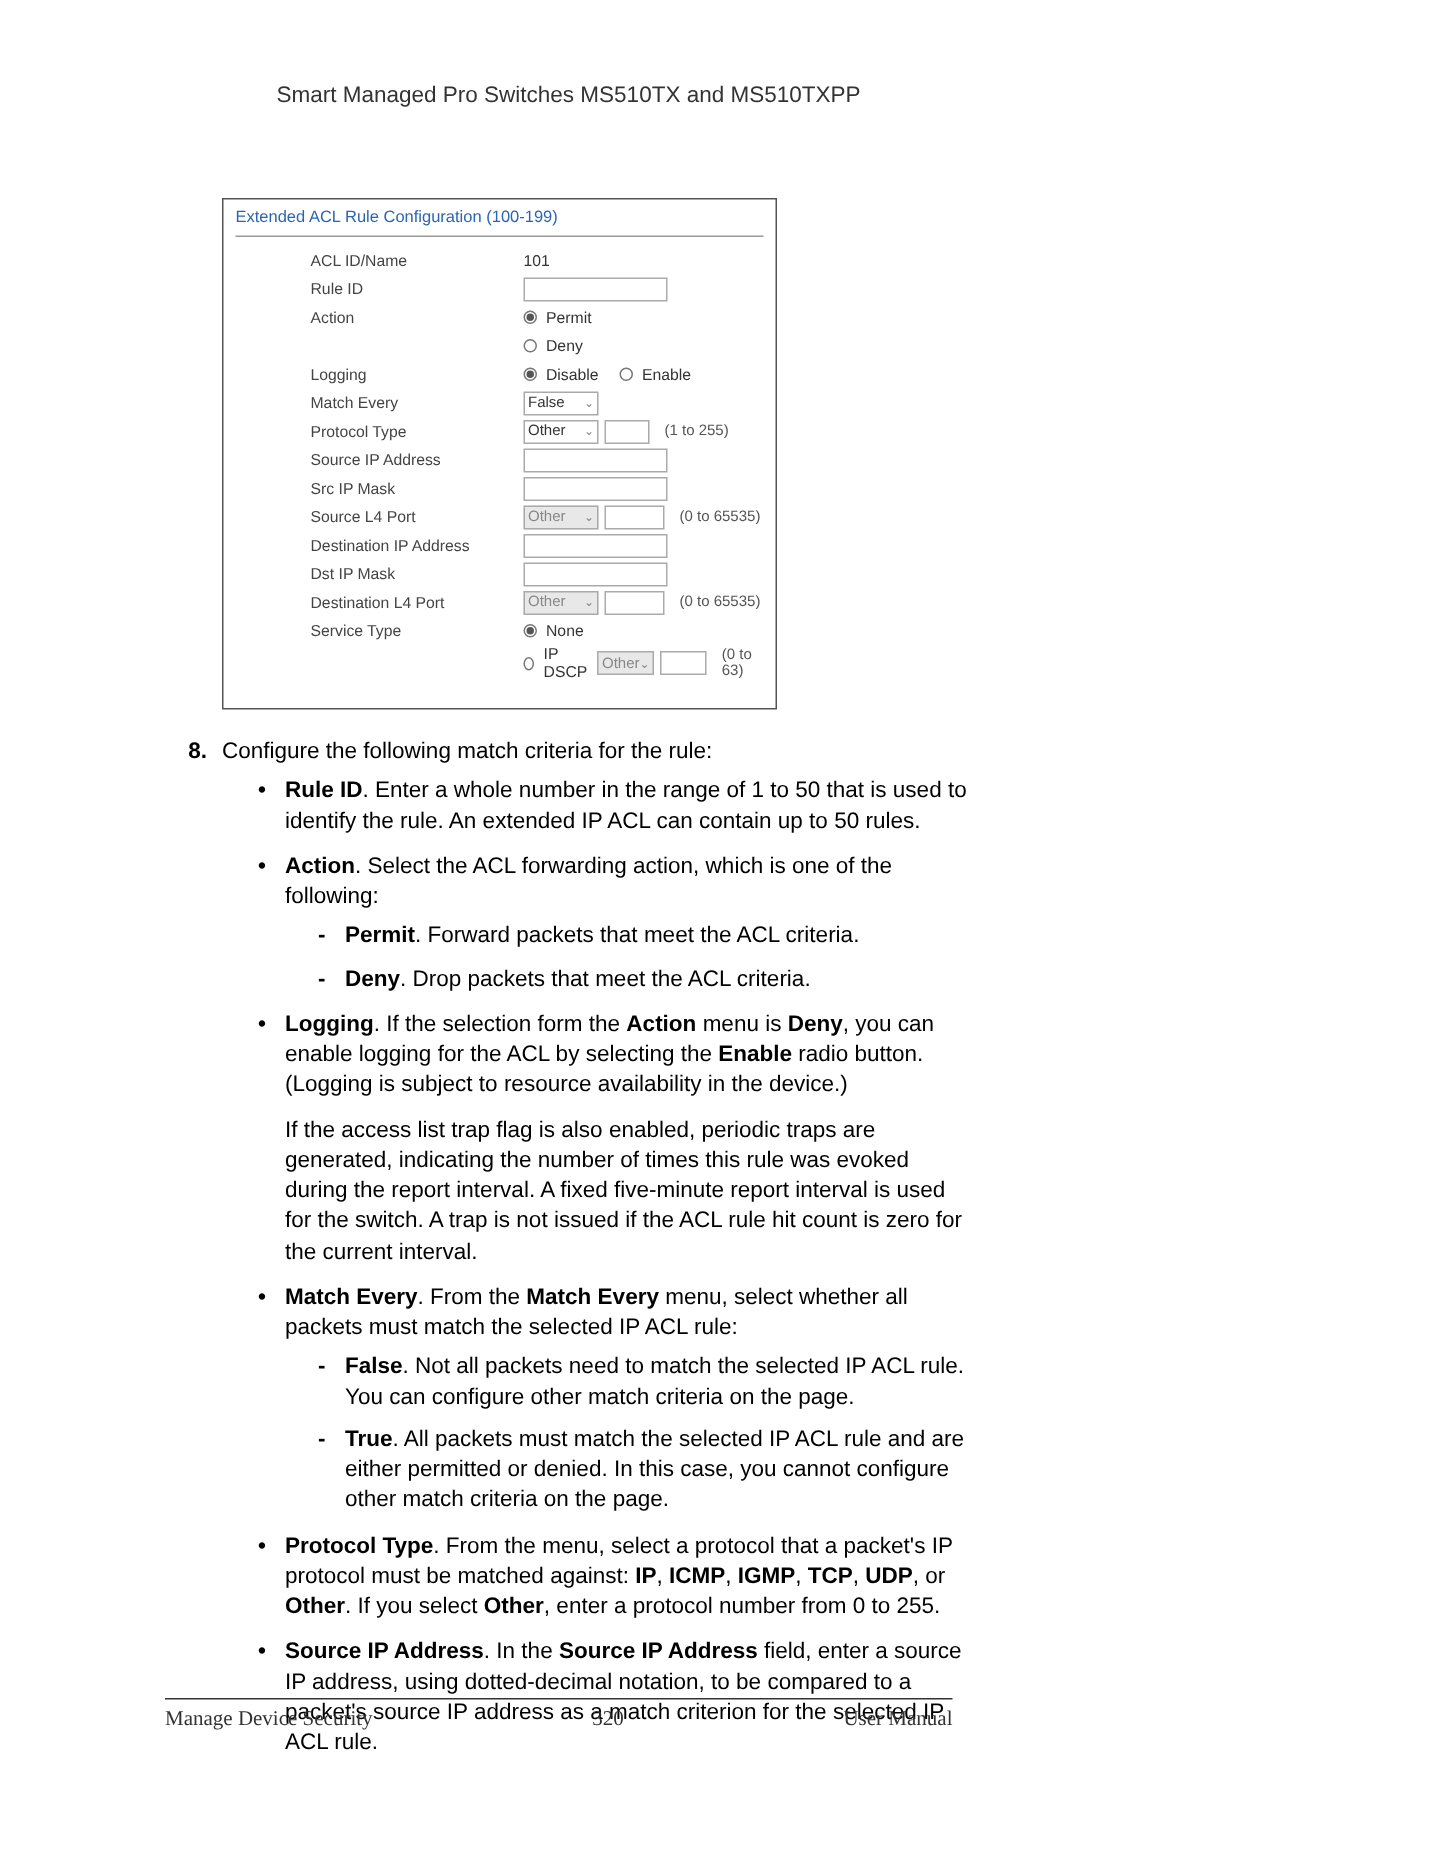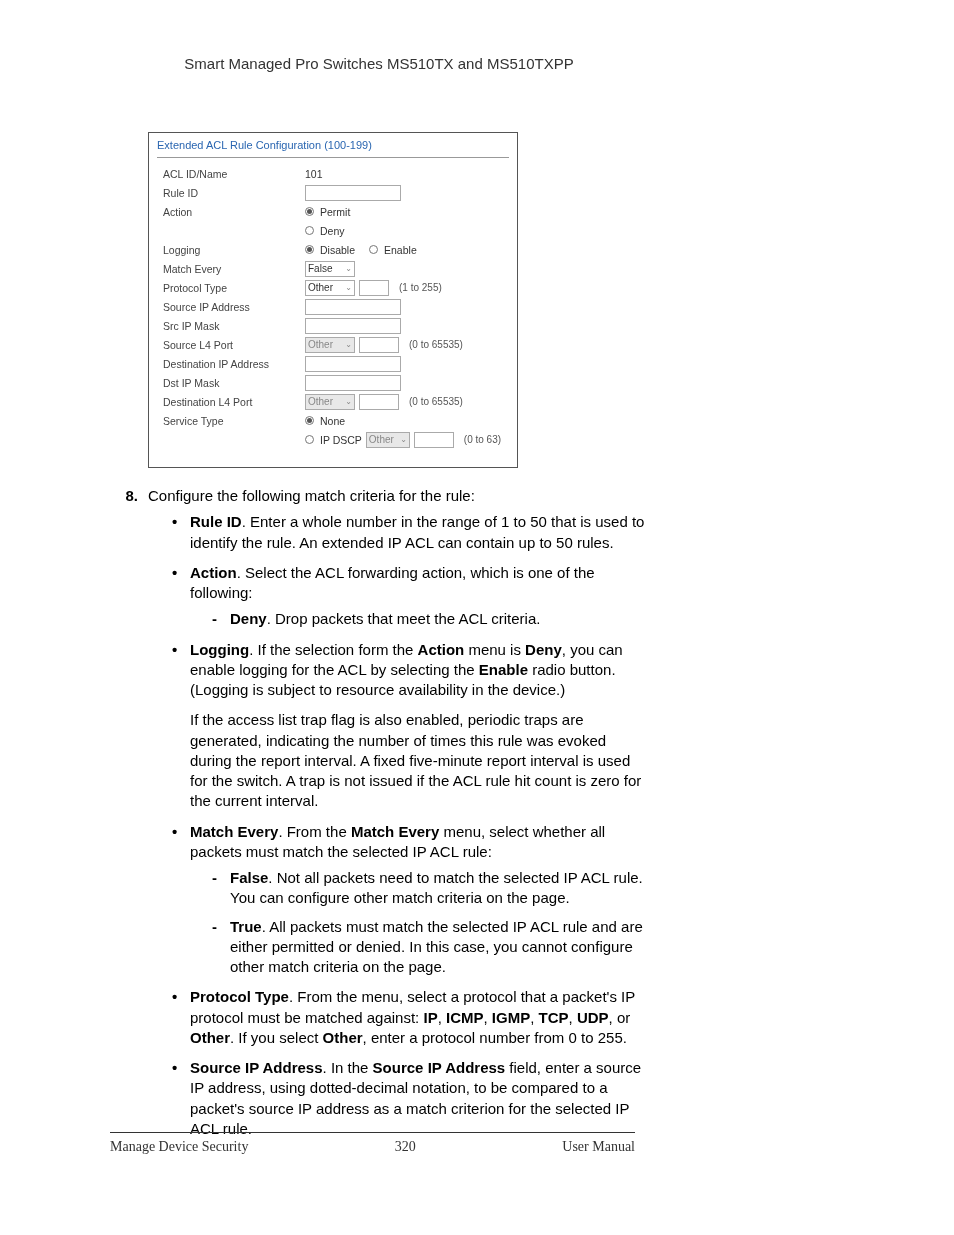--- a/index.html
+++ b/index.html
@@ -6,21 +6,21 @@
   html, body { width: 954px; height: 1235px; background: #fff; font-family: Arial, Helvetica, sans-serif; color: #000; }
   .page { width: 758px; height: 1235px; position: relative; padding: 55px 110px 0 110px; }
   .header-title { text-align: center; font-size: 15px; color: #333; margin-bottom: 60px; }
   .screenshot-box {
     width: 370px; margin: 0 0 18px 38px; border: 1px solid #555; padding: 6px 8px 18px 8px;
     font-size: 10.5px; color: #333; background: #fff;
   }
   .ss-title { color: #2a66b1; font-size: 11px; margin-bottom: 6px; }
   .ss-hr { border: none; border-top: 1px solid #999; margin-bottom: 6px; }
   .ss-row { display: flex; align-items: center; min-height: 19px; }
-  .ss-label { flex: 0 0 148px; padding-left: 6px; color: #444; }
+  .ss-label { flex: 0 0 148px; padding-left: 6px; color: #444; margin-left: 44px; }
   .ss-ctrl { flex: 1; display: flex; align-items: center; gap: 4px; }
   .ss-input { border: 1px solid #aaa; height: 16px; width: 96px; background: #fff; }
   .ss-select { border: 1px solid #aaa; height: 16px; width: 50px; font-size: 10px; padding-left: 2px; display: inline-flex; align-items: center; justify-content: space-between; background: #fff; }
   .ss-select.disabled { background: #e8e8e8; color: #888; }
   .ss-select .chev { font-size: 8px; padding-right: 2px; color: #888; }
   .ss-radio { width: 9px; height: 9px; border: 1px solid #777; border-radius: 50%; display: inline-flex; align-items: center; justify-content: center; margin-right: 2px; }
   .ss-radio.selected::after { content: ""; width: 5px; height: 5px; background: #555; border-radius: 50%; display: block; }
   .ss-hint { color: #555; font-size: 10px; margin-left: 6px; }
   .ss-val { color: #333; }
 
@@ -180,20 +180,21 @@
       <div class="step-num">8.</div>
       <div class="step-text">Configure the following match criteria for the rule:</div>
     </div>
     <ul class="lvl1">
       <li>
         <b>Rule ID</b><span>. Enter a whole number in the range of 1 to 50 that is used to identify the rule. An extended IP ACL can contain up to 50 rules.</span>
       </li>
       <li>
         <b>Action</b><span>. Select the ACL forwarding action, which is one of the following:</span>
         <ul class="lvl2">
+          <li><b>Permit</b><span>. Forward packets that meet the ACL criteria.</span></li>
           <li><b>Deny</b><span>. Drop packets that meet the ACL criteria.</span></li>
         </ul>
       </li>
       <li>
         <b>Logging</b><span>. If the selection form the </span><b>Action</b><span> menu is </span><b>Deny</b><span>, you can enable logging for the ACL by selecting the </span><b>Enable</b><span> radio button. (Logging is subject to resource availability in the device.)</span>
         <div class="para">If the access list trap flag is also enabled, periodic traps are generated, indicating the number of times this rule was evoked during the report interval. A fixed five-minute report interval is used for the switch. A trap is not issued if the ACL rule hit count is zero for the current interval.</div>
       </li>
       <li>
         <b>Match Every</b><span>. From the </span><b>Match Every</b><span> menu, select whether all packets must match the selected IP ACL rule:</span>
         <ul class="lvl2">

